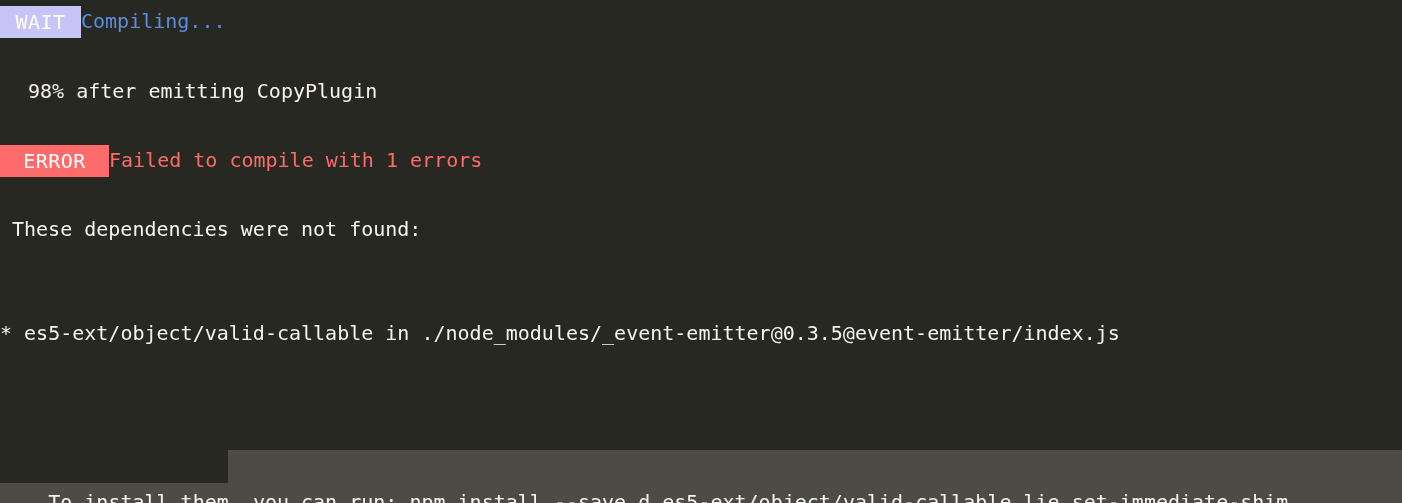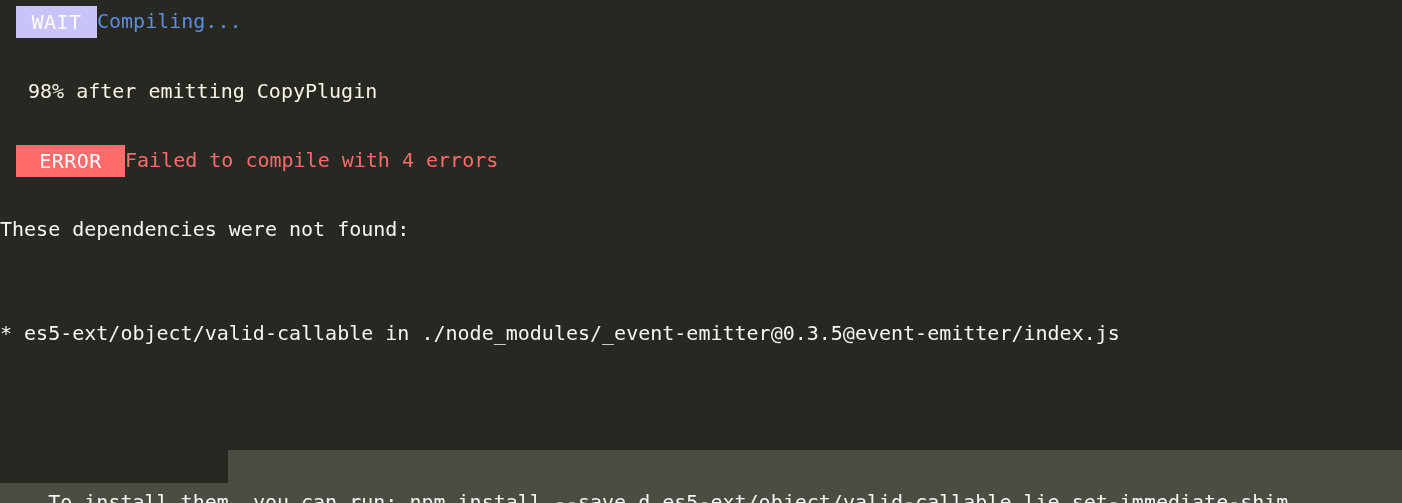--- a/index.html
+++ b/index.html
@@ -43,21 +43,20 @@
   }
   .badge {
     display: inline-block;
     height: 32px;
     line-height: 32px;
     text-align: center;
     color: #ffffff;
     font-family: "DejaVu Sans Mono", "Liberation Mono", monospace;
     font-size: 20px;
     letter-spacing: 0.5px;
-    margin-left: 16px;
   }
   .badge-wait {
     width: 81px;
     background: #c9c4f7;
     color: #fdfdff;
   }
   .badge-error {
     width: 109px;
     background: #fd6b6b;
     color: #ffffff;
@@ -111,25 +110,25 @@
     <span class="badge badge-wait">WAIT</span>
     <span class="badge-msg msg-wait">Compiling...</span>
   </div>
 
   
   <div class="line indent-0 txt-cream" style="top:74px;"> 98% after emitting CopyPlugin</div>
 
   
   <div class="line badge-row" style="top:143px;">
     <span class="badge badge-error">ERROR</span>
-    <span class="badge-msg msg-error">Failed to compile with 4 errors</span>
+    <span class="badge-msg msg-error">Failed to compile with 1 errors</span>
   </div>
 
   
-  <div class="line txt-white" style="top:212px;">These dependencies were not found:</div>
+  <div class="line txt-white" style="top:212px;padding-left:12px;">These dependencies were not found:</div>
 
   
   <div class="line txt-white" style="top:316px;">* es5-ext/object/valid-callable in ./node_modules/_event-emitter@0.3.5@event-emitter/index.js</div>
 
   
   <div class="sel-band"></div>
   <div class="sel-band-notch"></div>
 
   
   <div class="bottom-line">

